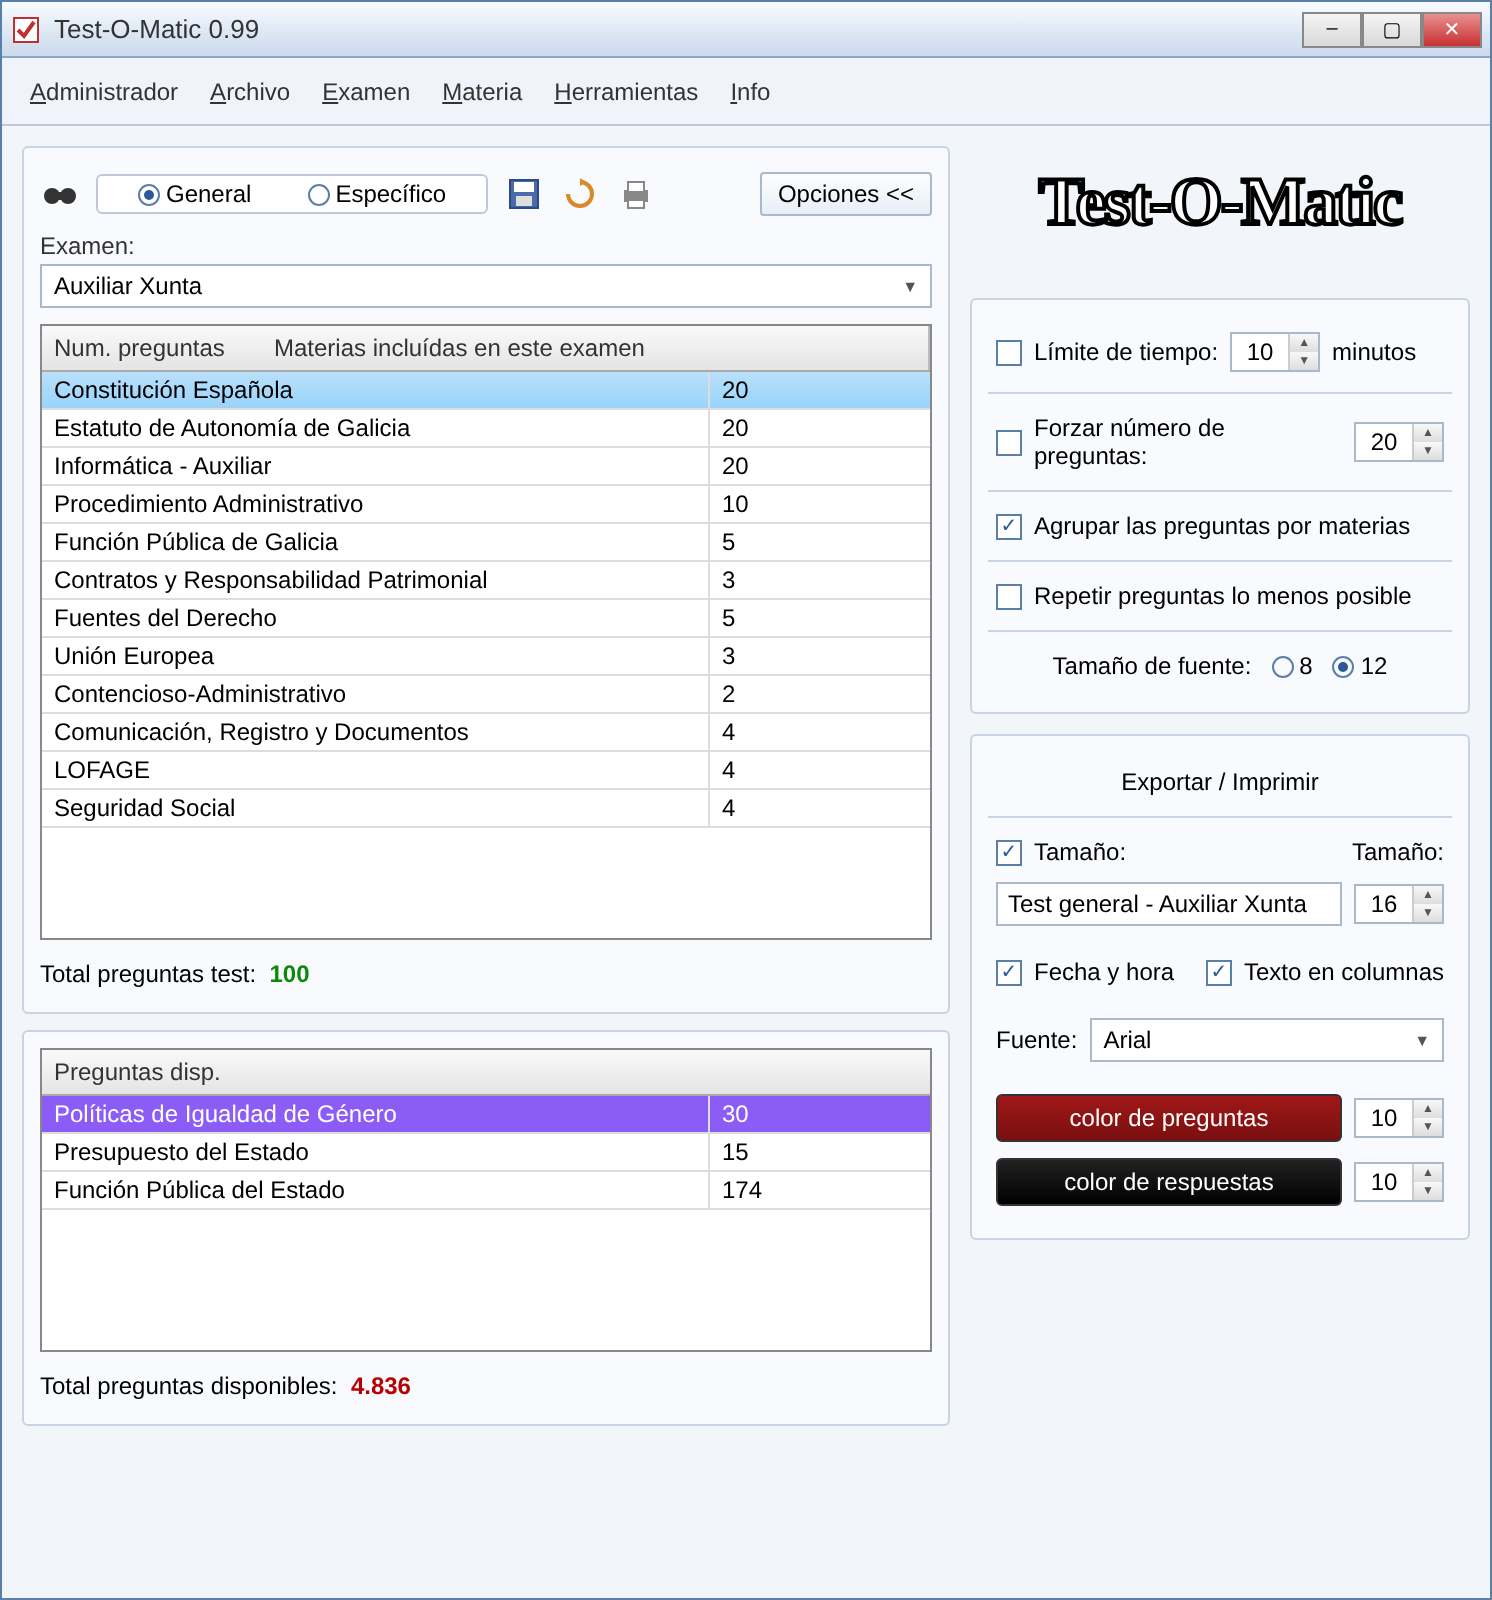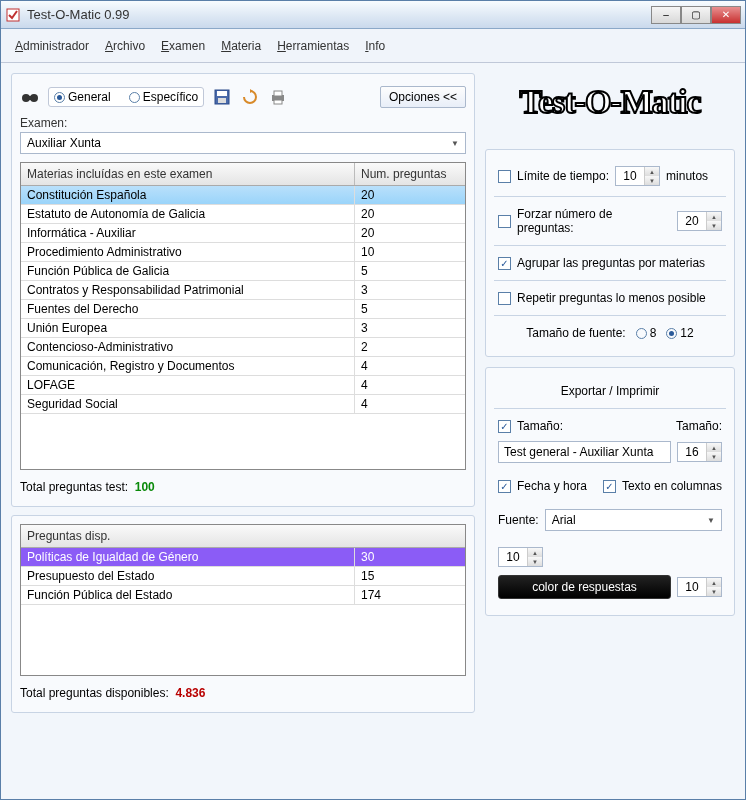--- a/index.html
+++ b/index.html
@@ -75,23 +75,23 @@
 .toolbar-row { display: flex; align-items: center; gap: 8px; padding: 4px 0; }
 .tool-icon {
   width: 20px; height: 20px;
   display: inline-flex; align-items: center; justify-content: center;
   cursor: pointer;
 }
 .radio-group {
   background: #fff;
   border: 1px solid #c0c8d8;
   border-radius: 3px;
-  padding: 2px 5px;
-  display: flex;
-  gap: 18px;
+  padding: 2px 20px;
+  display: flex;
+  gap: 28px;
   align-items: center;
 }
 .radio { display: flex; align-items: center; gap: 3px; cursor: pointer; }
 .radio-dot {
   width: 11px; height: 11px; border: 1px solid #5a7fa8; border-radius: 50%;
   display: inline-flex; align-items: center; justify-content: center;
 }
 .radio-dot.checked::after {
   content: ''; width: 5px; height: 5px; background: #2a5a9a; border-radius: 50%;
 }
@@ -273,22 +273,22 @@
         </div>
 
         <span class="label">Examen:</span>
         <div class="dropdown">
           <span>Auxiliar Xunta</span>
           <span class="dd-arrow">▼</span>
         </div>
 
         <div class="table">
           <div class="thead">
+            <div class="th col2">Num. preguntas</div>
             <div class="th col1">Materias incluídas en este examen</div>
-            <div class="th col2">Num. preguntas</div>
           </div>
           <div class="tbody" id="included-body">
               <div class="tr selected-alt">
                 <div class="td col1">Constitución Española</div>
                 <div class="td col2">20</div>
               </div>
               <div class="tr">
                 <div class="td col1">Estatuto de Autonomía de Galicia</div>
                 <div class="td col2">20</div>
               </div>
@@ -447,20 +447,21 @@
           <span>Texto en columnas</span>
         </div>
         <div class="opt-row">
           <span>Fuente:</span>
           <div class="dropdown" style="flex:1">
             <span>Arial</span>
             <span class="dd-arrow">▼</span>
           </div>
         </div>
         <div class="opt-row">
+          <div class="color-btn red">color de preguntas</div>
           <span class="spinner">
             <input value="10" style="">
             <span class="spins">
                 <span class="spin-btn">▲</span>
                 <span class="spin-btn">▼</span>
               </span>
           </span>
         </div>
         <div class="opt-row" style="padding-top:0">
           <div class="color-btn black">color de respuestas</div>

